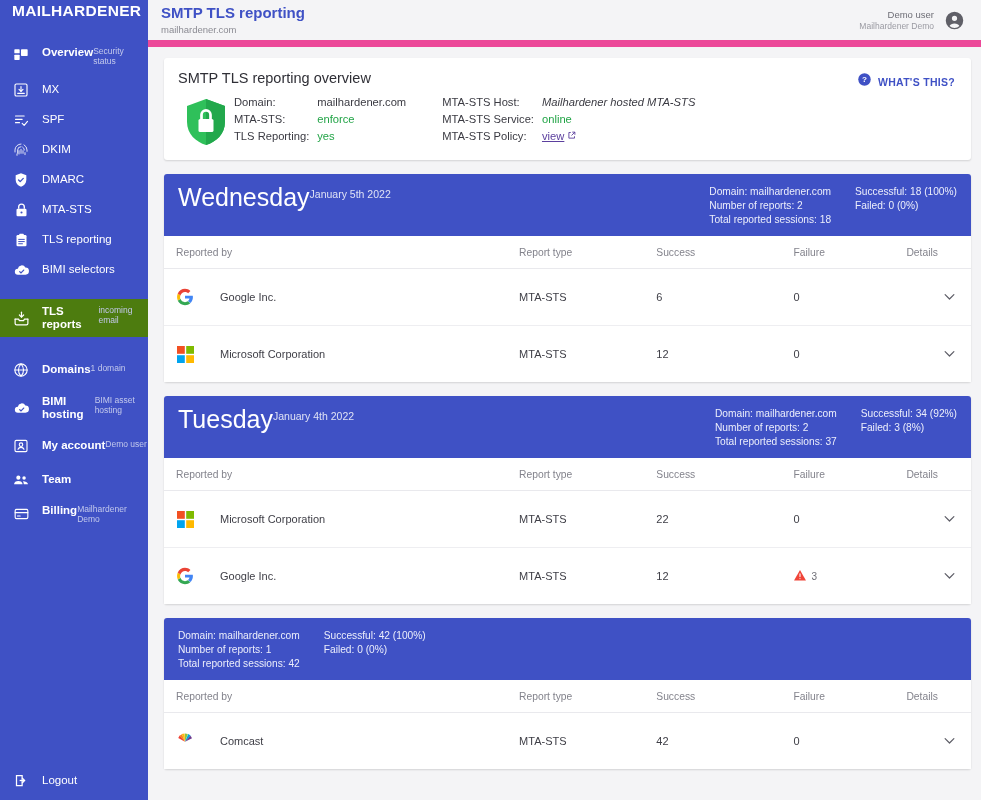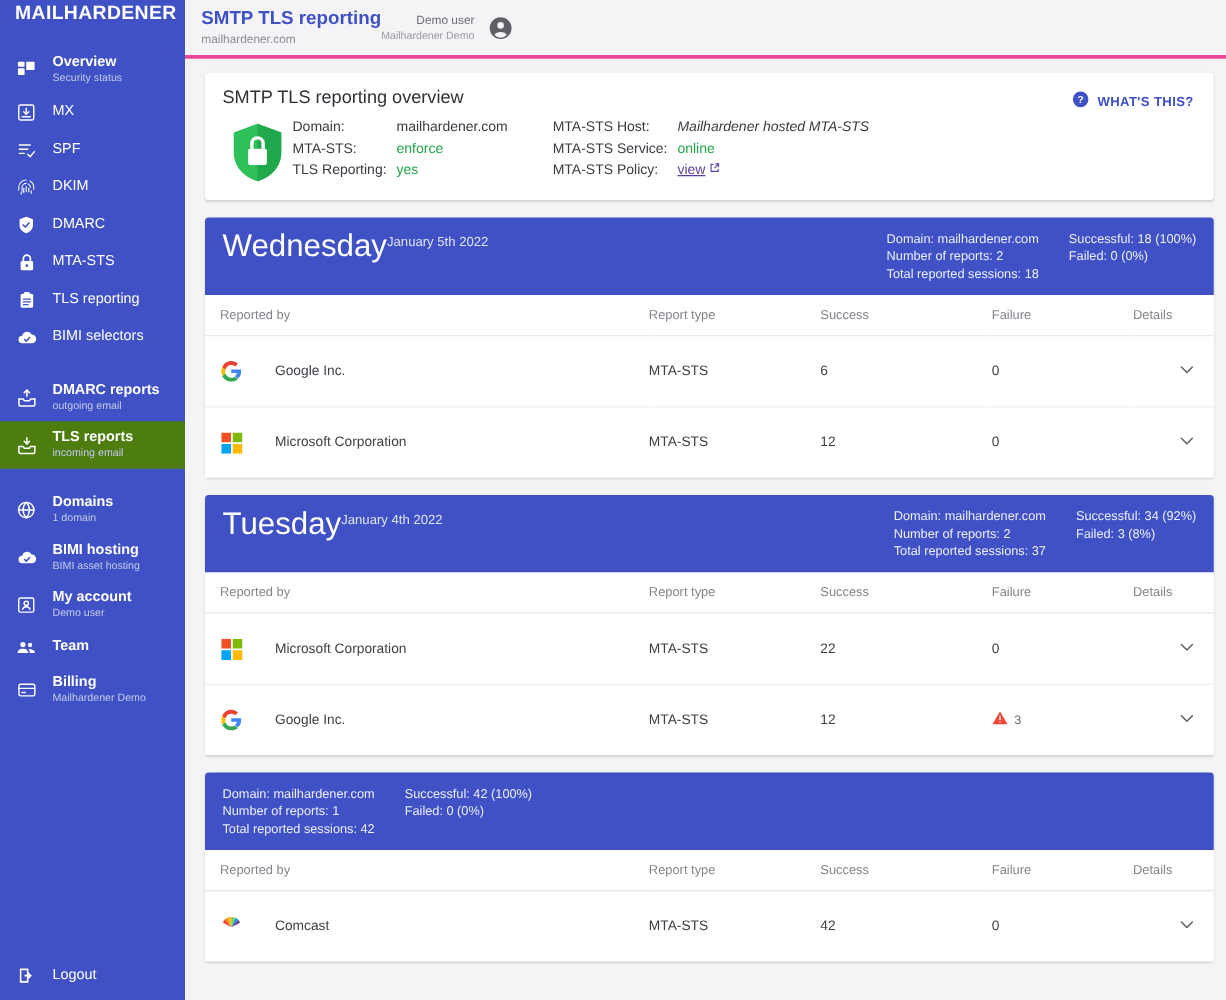--- a/index.html
+++ b/index.html
@@ -32,38 +32,38 @@
     position: relative;
   }
   .nav-item.tall { height: 38px; }
   .nav-item.active { background: #4d7c0f; }
   .nav-ico {
     width: 26px; min-width: 26px; height: 22px;
     display: flex; align-items: center; justify-content: center;
     margin-right: 8px;
   }
   .nav-ico svg { display: block; }
-  .nav-text { display: flex; flex-direction: column; justify-content: center; line-height: 1.15; }
+  .nav-text { display: flex; flex-direction: row; justify-content: center; line-height: 1.15; }
   .nav-label { font-size: 11.5px; color: #ffffff; }
   .nav-label.bold { font-weight: bold; }
   .nav-sub { font-size: 8.5px; color: #c3c9ec; margin-top: 1px; }
   .nav-gap { height: 14px; }
   .logout {
     position: absolute; bottom: 5px; left: 0; width: 100%;
     display: flex; align-items: center; padding-left: 8px; height: 30px;
     cursor: pointer;
   }
 
   
   .main { flex: 1; height: 800px; overflow: hidden; background: #f4f4f6; display:flex; flex-direction:column;}
   .topbar {
     height: 47px; min-height: 47px; background: #f4f4f6;
-    display: flex; align-items: center; 
+    display: flex; align-items: center; justify-content: space-between;
     padding: 0 16px 0 13px;
-    border-bottom: 3px solid #ec4899;
+    border-bottom: 7px solid #ec4899;
   }
   .topbar-left { display: flex; flex-direction: column; justify-content: center; }
   .page-title { font-size: 15px; font-weight: bold; color: #3f51c5; line-height: 1.1; }
   .page-sub { font-size: 9.5px; color: #8b8b93; margin-top: 3px; }
   .topbar-right { display: flex; align-items: center; gap: 10px; }
   .user-text { display: flex; flex-direction: column; align-items: flex-end; line-height: 1.25; }
   .user-name { font-size: 9.5px; color: #6e6e76; }
   .user-org { font-size: 8.5px; color: #9a9aa2; }
   .avatar-ico { color: #5f5f67; display: flex; }
 
@@ -237,34 +237,20 @@
             <svg width="17" height="16" viewBox="0 0 24 24" fill="#ffffff">
               <path d="M6.5 19a4.5 4.5 0 010-9 6 6 0 0111.3-1.6A4 4 0 0118 19z"></path>
               <path d="M9.3 14.4l2 2 4-4.3" fill="none" stroke="#3f51c5" stroke-width="1.9" stroke-linecap="round" stroke-linejoin="round"></path>
             </svg>
           </span>
           <span class="nav-text">
             <span class="nav-label">BIMI selectors</span>
           </span>
         </div>
         <div class="nav-gap"></div>
-        <div class="nav-item tall">
-          <span class="nav-ico">
-            <svg width="17" height="17" viewBox="0 0 24 24" fill="none" stroke="#ffffff" stroke-width="1.7" stroke-linecap="round" stroke-linejoin="round">
-              <path d="M3 13v6a2 2 0 002 2h14a2 2 0 002-2v-6"></path>
-              <path d="M3 13h5l1 2h6l1-2h5"></path>
-              <path d="M12 3v7"></path>
-              <path d="M9 6l3-3 3 3"></path>
-            </svg>
-          </span>
-          <span class="nav-text">
-            <span class="nav-label bold">DMARC reports</span>
-            <span class="nav-sub">outgoing email</span>
-          </span>
-        </div>
         <div class="nav-item tall active">
           <span class="nav-ico">
             <svg width="17" height="17" viewBox="0 0 24 24" fill="none" stroke="#ffffff" stroke-width="1.7" stroke-linecap="round" stroke-linejoin="round">
               <path d="M3 13v6a2 2 0 002 2h14a2 2 0 002-2v-6"></path>
               <path d="M3 13h5l1 2h6l1-2h5"></path>
               <path d="M12 10V3"></path>
               <path d="M9 7l3 3 3-3"></path>
             </svg>
           </span>
           <span class="nav-text">

